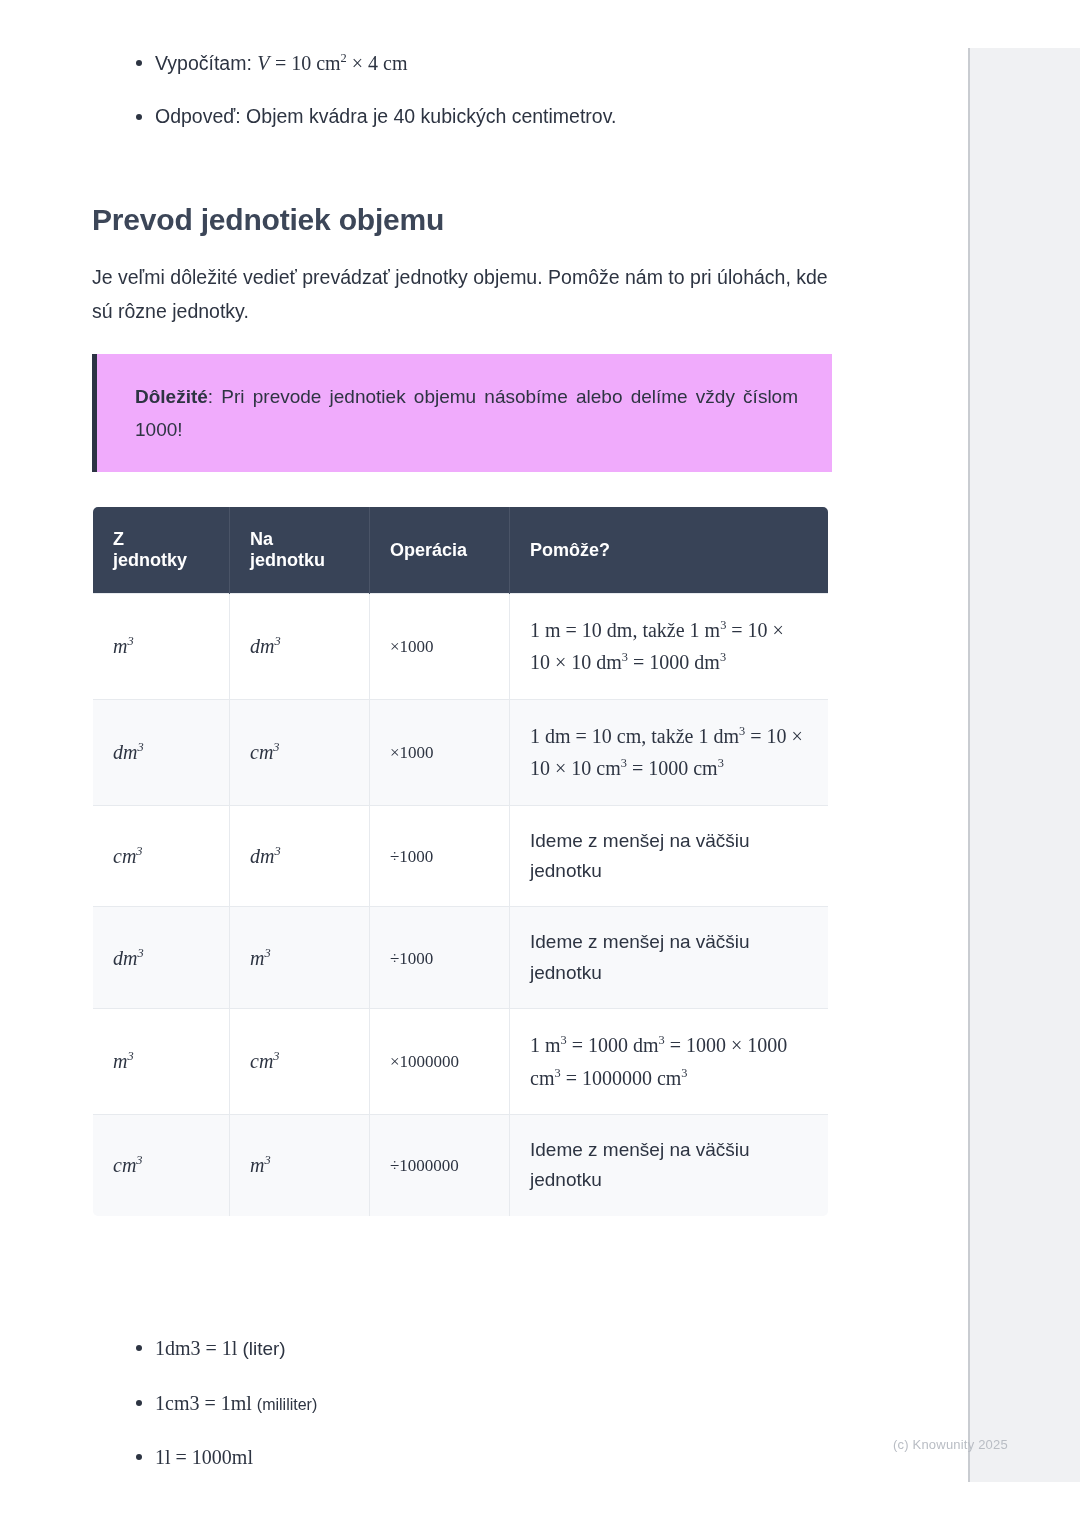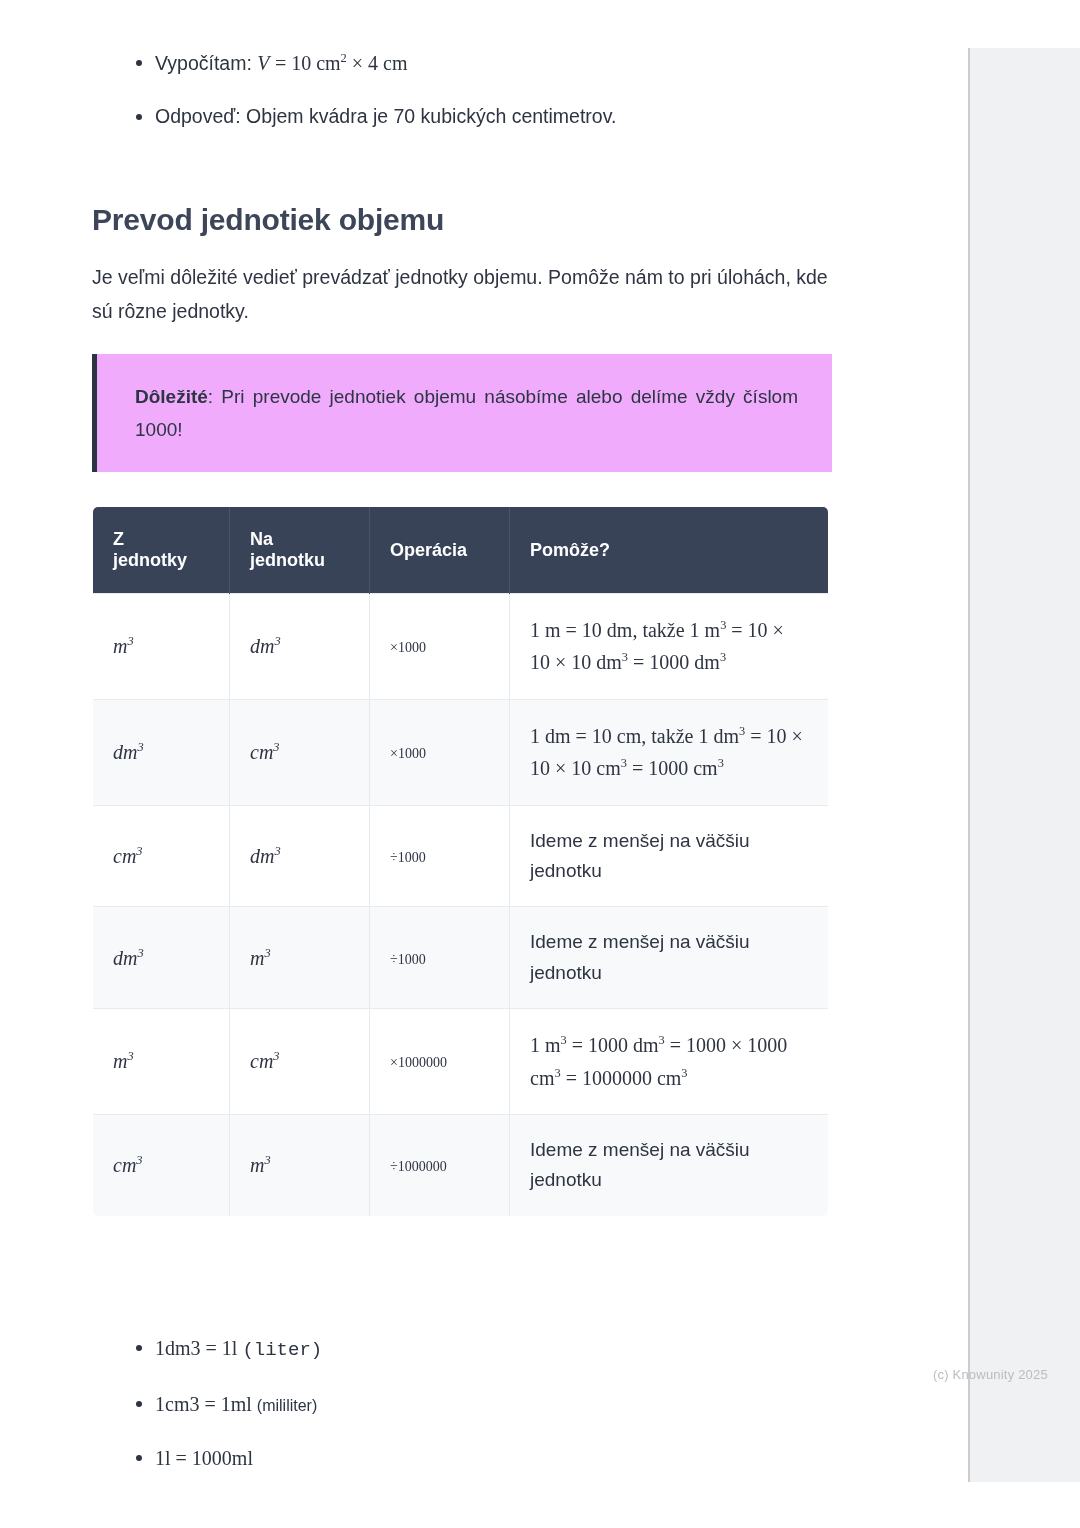--- a/index.html
+++ b/index.html
@@ -141,47 +141,46 @@
   }
   table.conv td:last-child { border-right: none; }
   table.conv tbody tr:nth-child(even) td { background: #f8f9fb; }
   table.conv tbody tr:nth-child(odd) td { background: #ffffff; }
 
   .col-a { width: 137px; }
   .col-b { width: 140px; }
   .col-c { width: 140px; }
   .col-d { width: 319px; }
 
-  .op { font-family: "Liberation Serif", serif; font-size: 14px; }
+  .op { font-family: "Liberation Serif", serif; font-size: 17px; }
 
   
   #watermark {
     position: absolute;
     left: 893px;
-    top: 1367px;
+    top: 1437px;
     font-size: 13px;
     color: #b9bdc4;
     letter-spacing: .2px;
     white-space: nowrap;
     font-family: "Liberation Sans", sans-serif;
-    margin-left: 40px;
   }
 </style>
 </head>
 <body>
 
 <div id="page">
 
   <div class="content" style="top:48px;">
     <ul class="bullets">
       <li>
         <span>Vypočítam: <span class="mth">V</span> <span class="mth-up">= 10 cm<sup>2</sup> × 4 cm</span></span>
       </li>
       <li>
-        <span>Odpoveď: Objem kvádra je 70 kubických centimetrov.</span>
+        <span>Odpoveď: Objem kvádra je 40 kubických centimetrov.</span>
       </li>
     </ul>
   </div>
 
   <div class="content" style="top:261px;">
     <p class="para">Je veľmi dôležité vedieť prevádzať jednotky objemu. Pomôže nám to pri úlohách, kde sú rôzne jednotky.</p>
   </div>
 
   <div class="content" style="top:203px;">
     <h2 class="section-title">Prevod jednotiek objemu</h2>
@@ -246,21 +245,21 @@
             <td><span class="op">÷1000000</span></td>
             <td>Ideme z menšej na väčšiu jednotku</td>
           </tr>
         </tbody>
     </table>
   </div>
 
 
   <div class="content" style="top:1333px;">
     <ul class="bullets">
-      <li><span><span class="mth-up">1dm3 = 1l <span style="font-family:Liberation Mono, monospace;font-style:normal;font-size:19px;">(liter)</span></span></span></li>
+      <li><span><span class="mth-up">1dm3 = 1l <span style="font-family:Liberation Sans, sans-serif;font-style:normal;font-size:19px;">(liter)</span></span></span></li>
       <li><span><span class="mth-up">1cm3 = 1ml <span style="font-family:'Liberation Sans',sans-serif;font-style:normal;font-size:16px;">(mililiter)</span></span></span></li>
       <li><span><span class="mth-up">1l = 1000ml</span></span></li>
     </ul>
   </div>
 
 </div>
 
 <div id="right-panel"></div>
 
 <div id="watermark">(c) Knowunity 2025</div>

